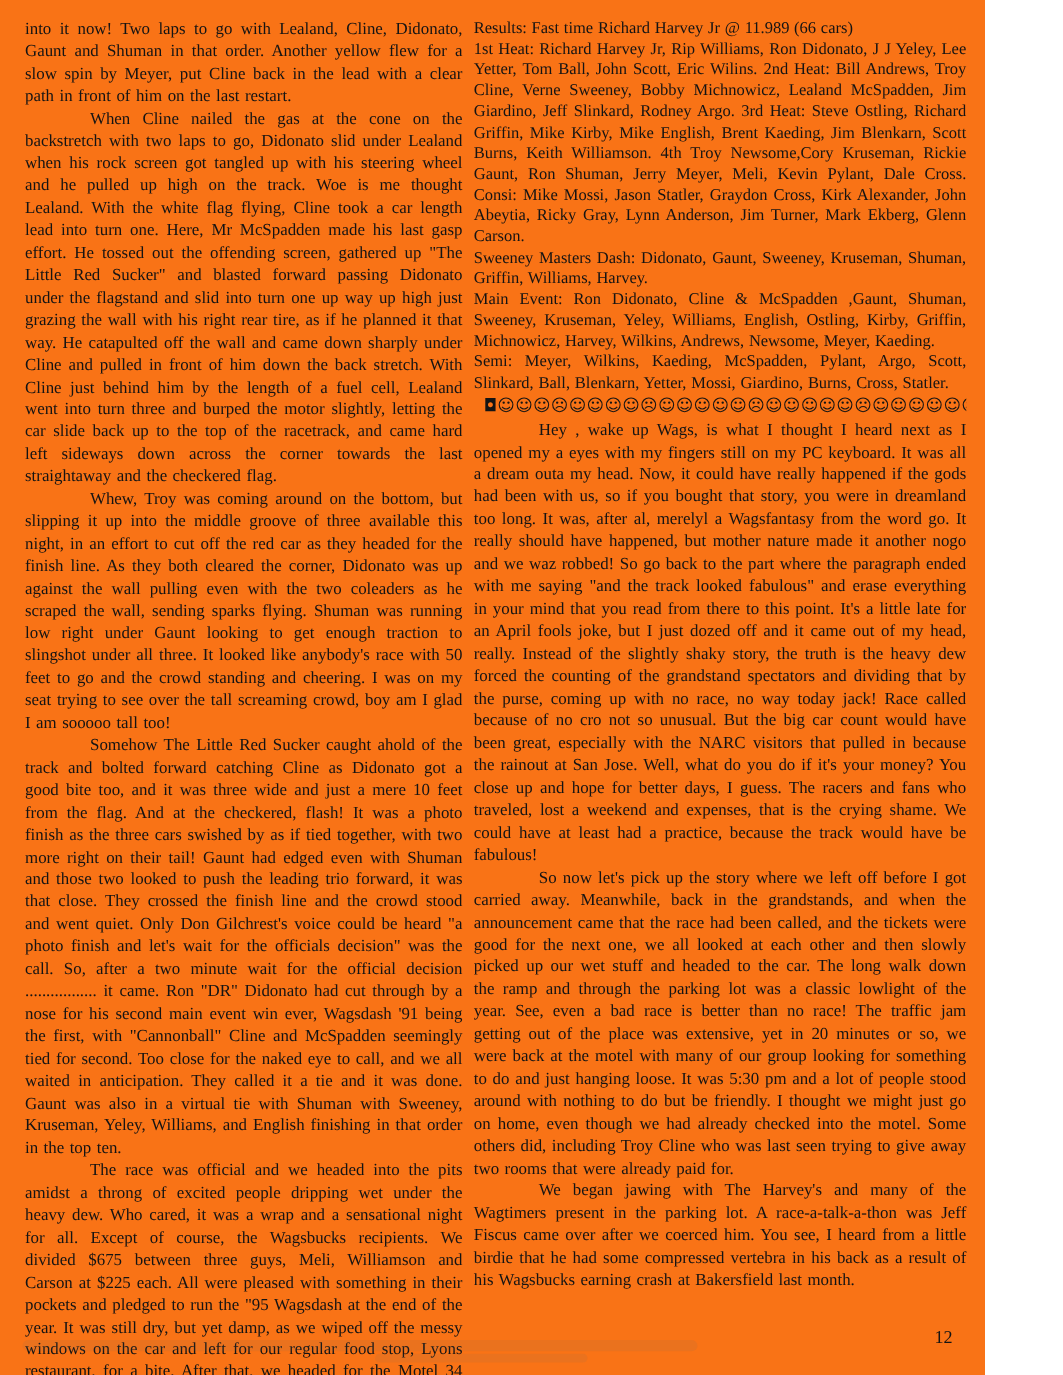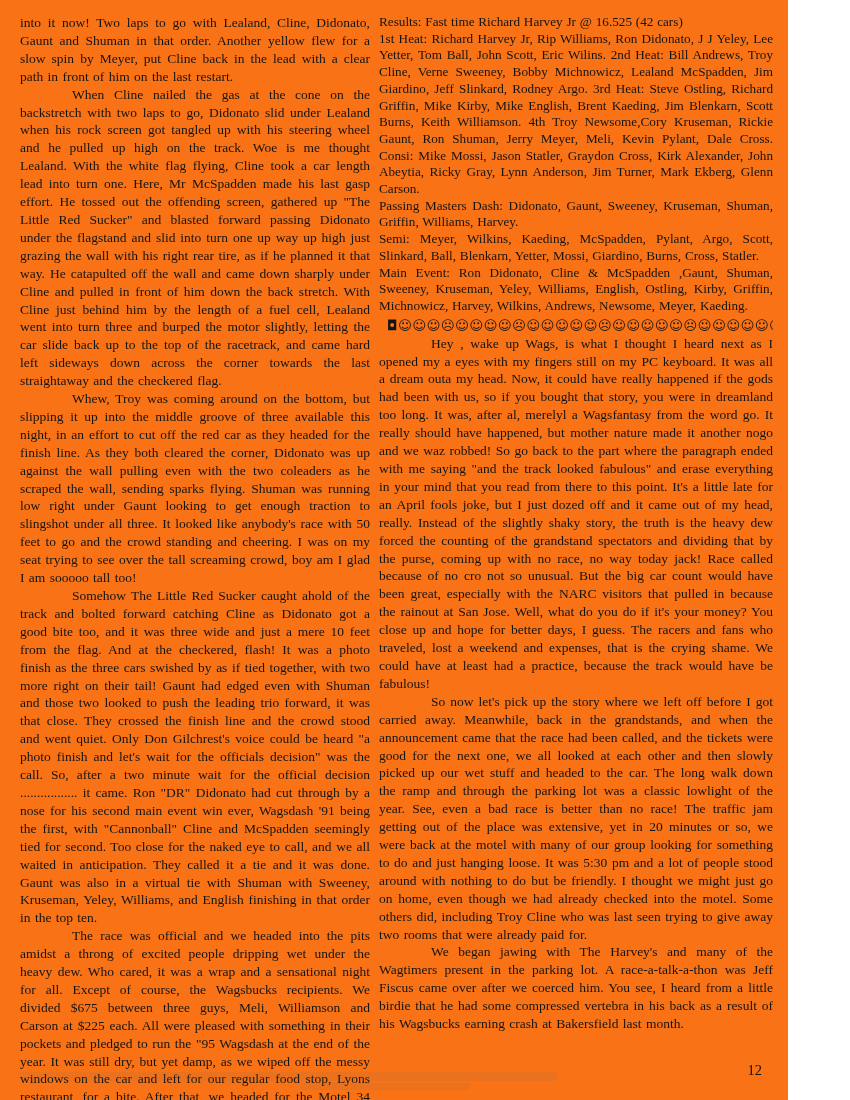--- a/index.html
+++ b/index.html
@@ -81,29 +81,29 @@
       <p class="body-p no-indent">into it now! Two laps to go with Lealand, Cline, Didonato, Gaunt and Shuman in that order. Another yellow flew for a slow spin by Meyer, put Cline back in the lead with a clear path in front of him on the last restart.</p>
       <p class="body-p">When Cline nailed the gas at the cone on the backstretch with two laps to go, Didonato slid under Lealand when his rock screen got tangled up with his steering wheel and he pulled up high on the track. Woe is me thought Lealand. With the white flag flying, Cline took a car length lead into turn one. Here, Mr McSpadden made his last gasp effort. He tossed out the offending screen, gathered up "The Little Red Sucker" and blasted forward passing Didonato under the flagstand and slid into turn one up way up high just grazing the wall with his right rear tire, as if he planned it that way. He catapulted off the wall and came down sharply under Cline and pulled in front of him down the back stretch. With Cline just behind him by the length of a fuel cell, Lealand went into turn three and burped the motor slightly, letting the car slide back up to the top of the racetrack, and came hard left sideways down across the corner towards the last straightaway and the checkered flag.</p>
       <p class="body-p">Whew, Troy was coming around on the bottom, but slipping it up into the middle groove of three available this night, in an effort to cut off the red car as they headed for the finish line. As they both cleared the corner, Didonato was up against the wall pulling even with the two coleaders as he scraped the wall, sending sparks flying. Shuman was running low right under Gaunt looking to get enough traction to slingshot under all three. It looked like anybody's race with 50 feet to go and the crowd standing and cheering. I was on my seat trying to see over the tall screaming crowd, boy am I glad I am sooooo tall too!</p>
       <p class="body-p">Somehow The Little Red Sucker caught ahold of the track and bolted forward catching Cline as Didonato got a good bite too, and it was three wide and just a mere 10 feet from the flag. And at the checkered, flash! It was a photo finish as the three cars swished by as if tied together, with two more right on their tail! Gaunt had edged even with Shuman and those two looked to push the leading trio forward, it was that close. They crossed the finish line and the crowd stood and went quiet. Only Don Gilchrest's voice could be heard "a photo finish and let's wait for the officials decision" was the call. So, after a two minute wait for the official decision ................. it came. Ron "DR" Didonato had cut through by a nose for his second main event win ever, Wagsdash '91 being the first, with "Cannonball" Cline and McSpadden seemingly tied for second. Too close for the naked eye to call, and we all waited in anticipation. They called it a tie and it was done. Gaunt was also in a virtual tie with Shuman with Sweeney, Kruseman, Yeley, Williams, and English finishing in that order in the top ten.</p>
       <p class="body-p">The race was official and we headed into the pits amidst a throng of excited people dripping wet under the heavy dew. Who cared, it was a wrap and a sensational night for all. Except of course, the Wagsbucks recipients. We divided $675 between three guys, Meli, Williamson and Carson at $225 each. All were pleased with something in their pockets and pledged to run the "95 Wagsdash at the end of the year. It was still dry, but yet damp, as we wiped off the messy windows on the car and left for our regular food stop, Lyons restaurant, for a bite. After that, we headed for the Motel 34 and slept off the most fantastic race of the year!</p>
     </div>
 
     <div class="col-right">
 
       <div class="results-block">
-        <p class="res-p"><b>Results:</b><span> Fast time Richard Harvey Jr @ 16.525  (42 cars)</span></p>
+        <p class="res-p"><b>Results:</b><span> Fast time Richard Harvey Jr @ 11.989  (66 cars)</span></p>
 
         <p class="res-p"><b>1st Heat:</b><span> Richard Harvey Jr, Rip Williams, Ron Didonato, J J Yeley, Lee Yetter, Tom Ball, John Scott, Eric Wilins. </span><b>2nd Heat:</b><span> Bill Andrews, Troy Cline, Verne Sweeney, Bobby Michnowicz, Lealand McSpadden, Jim Giardino, Jeff Slinkard, Rodney Argo. </span><b>3rd Heat:</b><span> Steve Ostling, Richard Griffin, Mike Kirby, Mike English, Brent Kaeding, Jim Blenkarn, Scott Burns, Keith Williamson. </span><b>4th</b><span> Troy Newsome,Cory Kruseman, Rickie Gaunt, Ron Shuman, Jerry Meyer, Meli, Kevin Pylant, Dale Cross. </span><b>Consi:</b><span> Mike Mossi, Jason Statler, Graydon Cross, Kirk Alexander, John Abeytia, Ricky Gray, Lynn Anderson, Jim Turner, Mark Ekberg, Glenn Carson.</span></p>
 
-        <p class="res-p"><b>Passing Masters Dash</b><span>: Didonato, Gaunt, Sweeney, Kruseman, Shuman, Griffin, Williams, Harvey.</span></p>
+        <p class="res-p"><b>Sweeney Masters Dash</b><span>: Didonato, Gaunt, Sweeney, Kruseman, Shuman, Griffin, Williams, Harvey.</span></p>
+
+        <p class="res-p"><b>Main Event:</b><span> Ron Didonato, Cline &amp; McSpadden ,Gaunt, Shuman, Sweeney, Kruseman, Yeley, Williams, English, Ostling, Kirby, Griffin, Michnowicz, Harvey, Wilkins, Andrews, Newsome, Meyer, Kaeding.</span></p>
 
         <p class="res-p"><b>Semi:</b><span> Meyer, Wilkins, Kaeding, McSpadden, Pylant, Argo, Scott, Slinkard, Ball, Blenkarn, Yetter, Mossi, Giardino, Burns, Cross, Statler.</span></p>
-
-        <p class="res-p"><b>Main Event:</b><span> Ron Didonato, Cline &amp; McSpadden ,Gaunt, Shuman, Sweeney, Kruseman, Yeley, Williams, English, Ostling, Kirby, Griffin, Michnowicz, Harvey, Wilkins, Andrews, Newsome, Meyer, Kaeding.</span></p>
       </div>
 
       <div class="smiley-row">◘☺☺☺☹☺☺☺☺☹☺☺☺☺☺☹☺☺☺☺☺☹☺☺☺☺☺☺◘</div>
 
       <p class="body-p">Hey , wake up Wags, is what I thought I heard next as I opened my a eyes with my fingers still on my PC keyboard. It was all a dream outa my head. Now, it could have really happened if the gods had been with us, so if you bought that story, you were in dreamland too long. It was, after al, merelyl a Wagsfantasy from the word go. It really should have happened, but mother nature made it another nogo and we waz robbed! So go back to the part where the paragraph ended with me saying "and the track looked fabulous" and erase everything in your mind that you read from there to this point. It's a little late for an April fools joke, but I just dozed off and it came out of my head, really. Instead of the slightly shaky story, the truth is the heavy dew forced the counting of the grandstand spectators and dividing that by the purse, coming up with no race, no way today jack! Race called because of no cro not so unusual. But the big car count would have been great, especially with the NARC visitors that pulled in because the rainout at San Jose. Well, what do you do if it's your money? You close up and hope for better days, I guess. The racers and fans who traveled, lost a weekend and expenses, that is the crying shame. We could have at least had a practice, because the track would have be fabulous!</p>
       <p class="body-p">So now let's pick up the story where we left off before I got carried away. Meanwhile, back in the grandstands, and when the announcement came that the race had been called, and the tickets were good for the next one, we all looked at each other and then slowly picked up our wet stuff and headed to the car. The long walk down the ramp and through the parking lot was a classic lowlight of the year. See, even a bad race is better than no race! The traffic jam getting out of the place was extensive, yet in 20 minutes or so, we were back at the motel with many of our group looking for something to do and just hanging loose. It was 5:30 pm and a lot of people stood around with nothing to do but be friendly. I thought we might just go on home, even though we had already checked into the motel. Some others did, including Troy Cline who was last seen trying to give away two rooms that were already paid for.</p>
       <p class="body-p">We began jawing with The Harvey's and many of the Wagtimers present in the parking lot. A race-a-talk-a-thon was Jeff Fiscus came over after we coerced him. You see, I heard from a little birdie that he had some compressed vertebra in his back as a result of his Wagsbucks earning crash at Bakersfield last month.</p>
     </div>
   </div>
 

